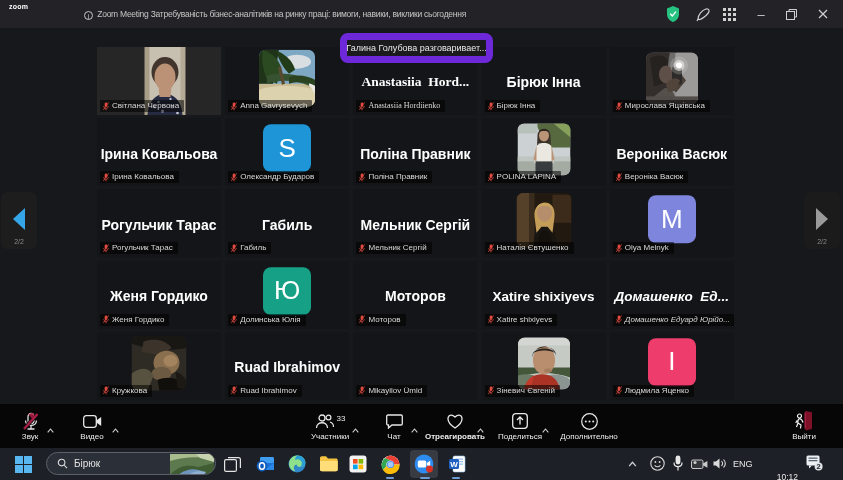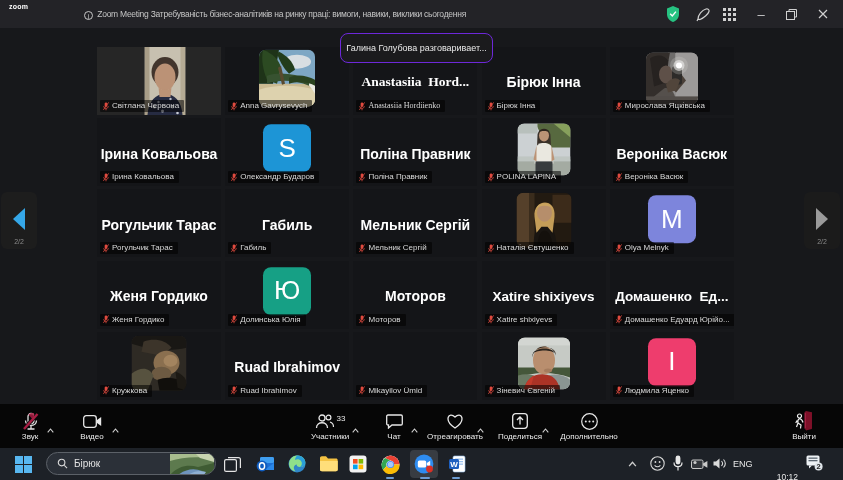--- a/index.html
+++ b/index.html
@@ -23,21 +23,21 @@
   .avatar { position:absolute; left:50%; top:50%; transform:translate(-50%,-58%); width:48px; height:48px; border-radius:8px; display:flex; align-items:center; justify-content:center; color:#fff; font-size:26px; }
   .pic { position:absolute; left:50%; top:50%; transform:translate(-50%,-55%); border-radius:7px; overflow:hidden; }
   .vid { position:absolute; top:0; bottom:0; left:50%; transform:translateX(-50%); }
 
   .lbl { position:absolute; left:3px; bottom:3px; background:rgba(0,0,0,0.55); color:#d9d9d9; font-size:8px; line-height:12px; padding:0 5px 0 3px; white-space:nowrap; display:flex; align-items:center; border-radius:1px; }
   .lbl svg { margin-right:3px; }
 
   .navstrip { position:absolute; width:36px; height:57px; background:#1d1d1d; border-radius:6px; text-align:center; }
   .navstrip .pg { color:#8a8a8a; font-size:7px; margin-top:3px; }
 
-  #tooltip { left:340px; top:33px; width:153px; height:30px; white-space:nowrap; background:#1b1b1d; border:1px solid #6d28d9; border-radius:8px; color:#e8e8e8; font-size:9px; display:flex; align-items:center; justify-content:center; }
+  #tooltip { left:340px; top:33px; width:153px; height:30px; white-space:nowrap; background:#1b1b1d; border:7px solid #6d28d9; border-radius:8px; color:#e8e8e8; font-size:9px; display:flex; align-items:center; justify-content:center; }
 
   
   #toolbar { left:0; top:404px; width:843px; height:44px; background:#060606; }
   .tbtn { position:absolute; top:410px; text-align:center; color:#ededed; font-size:8px; }
   .tbtn .ic { height:22px; display:flex; align-items:center; justify-content:center; }
   .caret { position:absolute; top:419px; }
 
   
   #taskbar { left:0; top:448px; width:843px; height:32px; background:#1d2127; }
   .tkico { position:absolute; top:454px; width:20px; height:20px; display:flex; align-items:center; justify-content:center; }
@@ -308,21 +308,21 @@
         </svg>Моторов</div>
     </div>
 <div class="tile" style="left:481.6px;top:260.6px;">
       <div class="bigname" style="font-size:13.5px;">Xatire shixiyevs</div>
       <div class="lbl"><svg width="6" height="9" viewBox="0 0 8 12">
           <rect x="2.2" y="0.5" width="3.6" height="6" rx="1.8" fill="#e04a3f"></rect>
           <path d="M1 5.5 C1 9.5 7 9.5 7 5.5 M4 8.6 V11" stroke="#e04a3f" stroke-width="1.1" fill="none"></path>
           <path d="M0.5 10.5 L7.5 0.5" stroke="#e04a3f" stroke-width="1.1"></path>
         </svg>Xatire shixiyevs</div>
     </div>
-<div class="tile" style="left:609.8px;top:260.6px;">
+<div class="tile" style="left:609.8px;top:260.6px;font-style:italic;">
       <div class="bigname" style="font-size:13.5px;">Домашенко&nbsp; Ед...</div>
       <div class="lbl"><svg width="6" height="9" viewBox="0 0 8 12">
           <rect x="2.2" y="0.5" width="3.6" height="6" rx="1.8" fill="#e04a3f"></rect>
           <path d="M1 5.5 C1 9.5 7 9.5 7 5.5 M4 8.6 V11" stroke="#e04a3f" stroke-width="1.1" fill="none"></path>
           <path d="M0.5 10.5 L7.5 0.5" stroke="#e04a3f" stroke-width="1.1"></path>
         </svg>Домашенко Едуард Юрійо...</div>
     </div>
 <div class="tile" style="left:97.0px;top:331.8px;">
       <div class="pic" style="width:55px;height:55px;"><svg width="55" height="55" viewBox="0 0 55 55">
 <rect width="55" height="55" fill="#2e2a24"></rect>
@@ -450,21 +450,21 @@
   <div class="ic">
       <svg width="17" height="15" viewBox="0 0 17 15">
         <path d="M2 1 H15 C15.8 1 16.3 1.5 16.3 2.3 V9.7 C16.3 10.5 15.8 11 15 11 H6 L2.5 14 V11 H2 C1.2 11 0.7 10.5 0.7 9.7 V2.3 C0.7 1.5 1.2 1 2 1 Z" fill="none" stroke="#e8e8e8" stroke-width="1.3"></path>
       </svg>
     </div>
   Чат
 </div>
 <div class="caret" style="left:411px;"><svg width="7" height="5" viewBox="0 0 7 5">
       <path d="M0.7 4.3 L3.5 1 L6.3 4.3" fill="none" stroke="#cfcfcf" stroke-width="1.1"></path>
     </svg></div>
-<div class="tbtn" style="left:420px;width:70px;">
+<div class="tbtn" style="left:420px;width:70px;font-weight:bold;">
   <div class="ic">
       <svg width="18" height="16" viewBox="0 0 18 16">
         <path d="M9 15 C-3 7 3 -2 9 4 C15 -2 21 7 9 15 Z" fill="none" stroke="#e8e8e8" stroke-width="1.3"></path>
       </svg>
     </div>
   Отреагировать
 </div>
 <div class="caret" style="left:477px;"><svg width="7" height="5" viewBox="0 0 7 5">
       <path d="M0.7 4.3 L3.5 1 L6.3 4.3" fill="none" stroke="#cfcfcf" stroke-width="1.1"></path>
     </svg></div>

